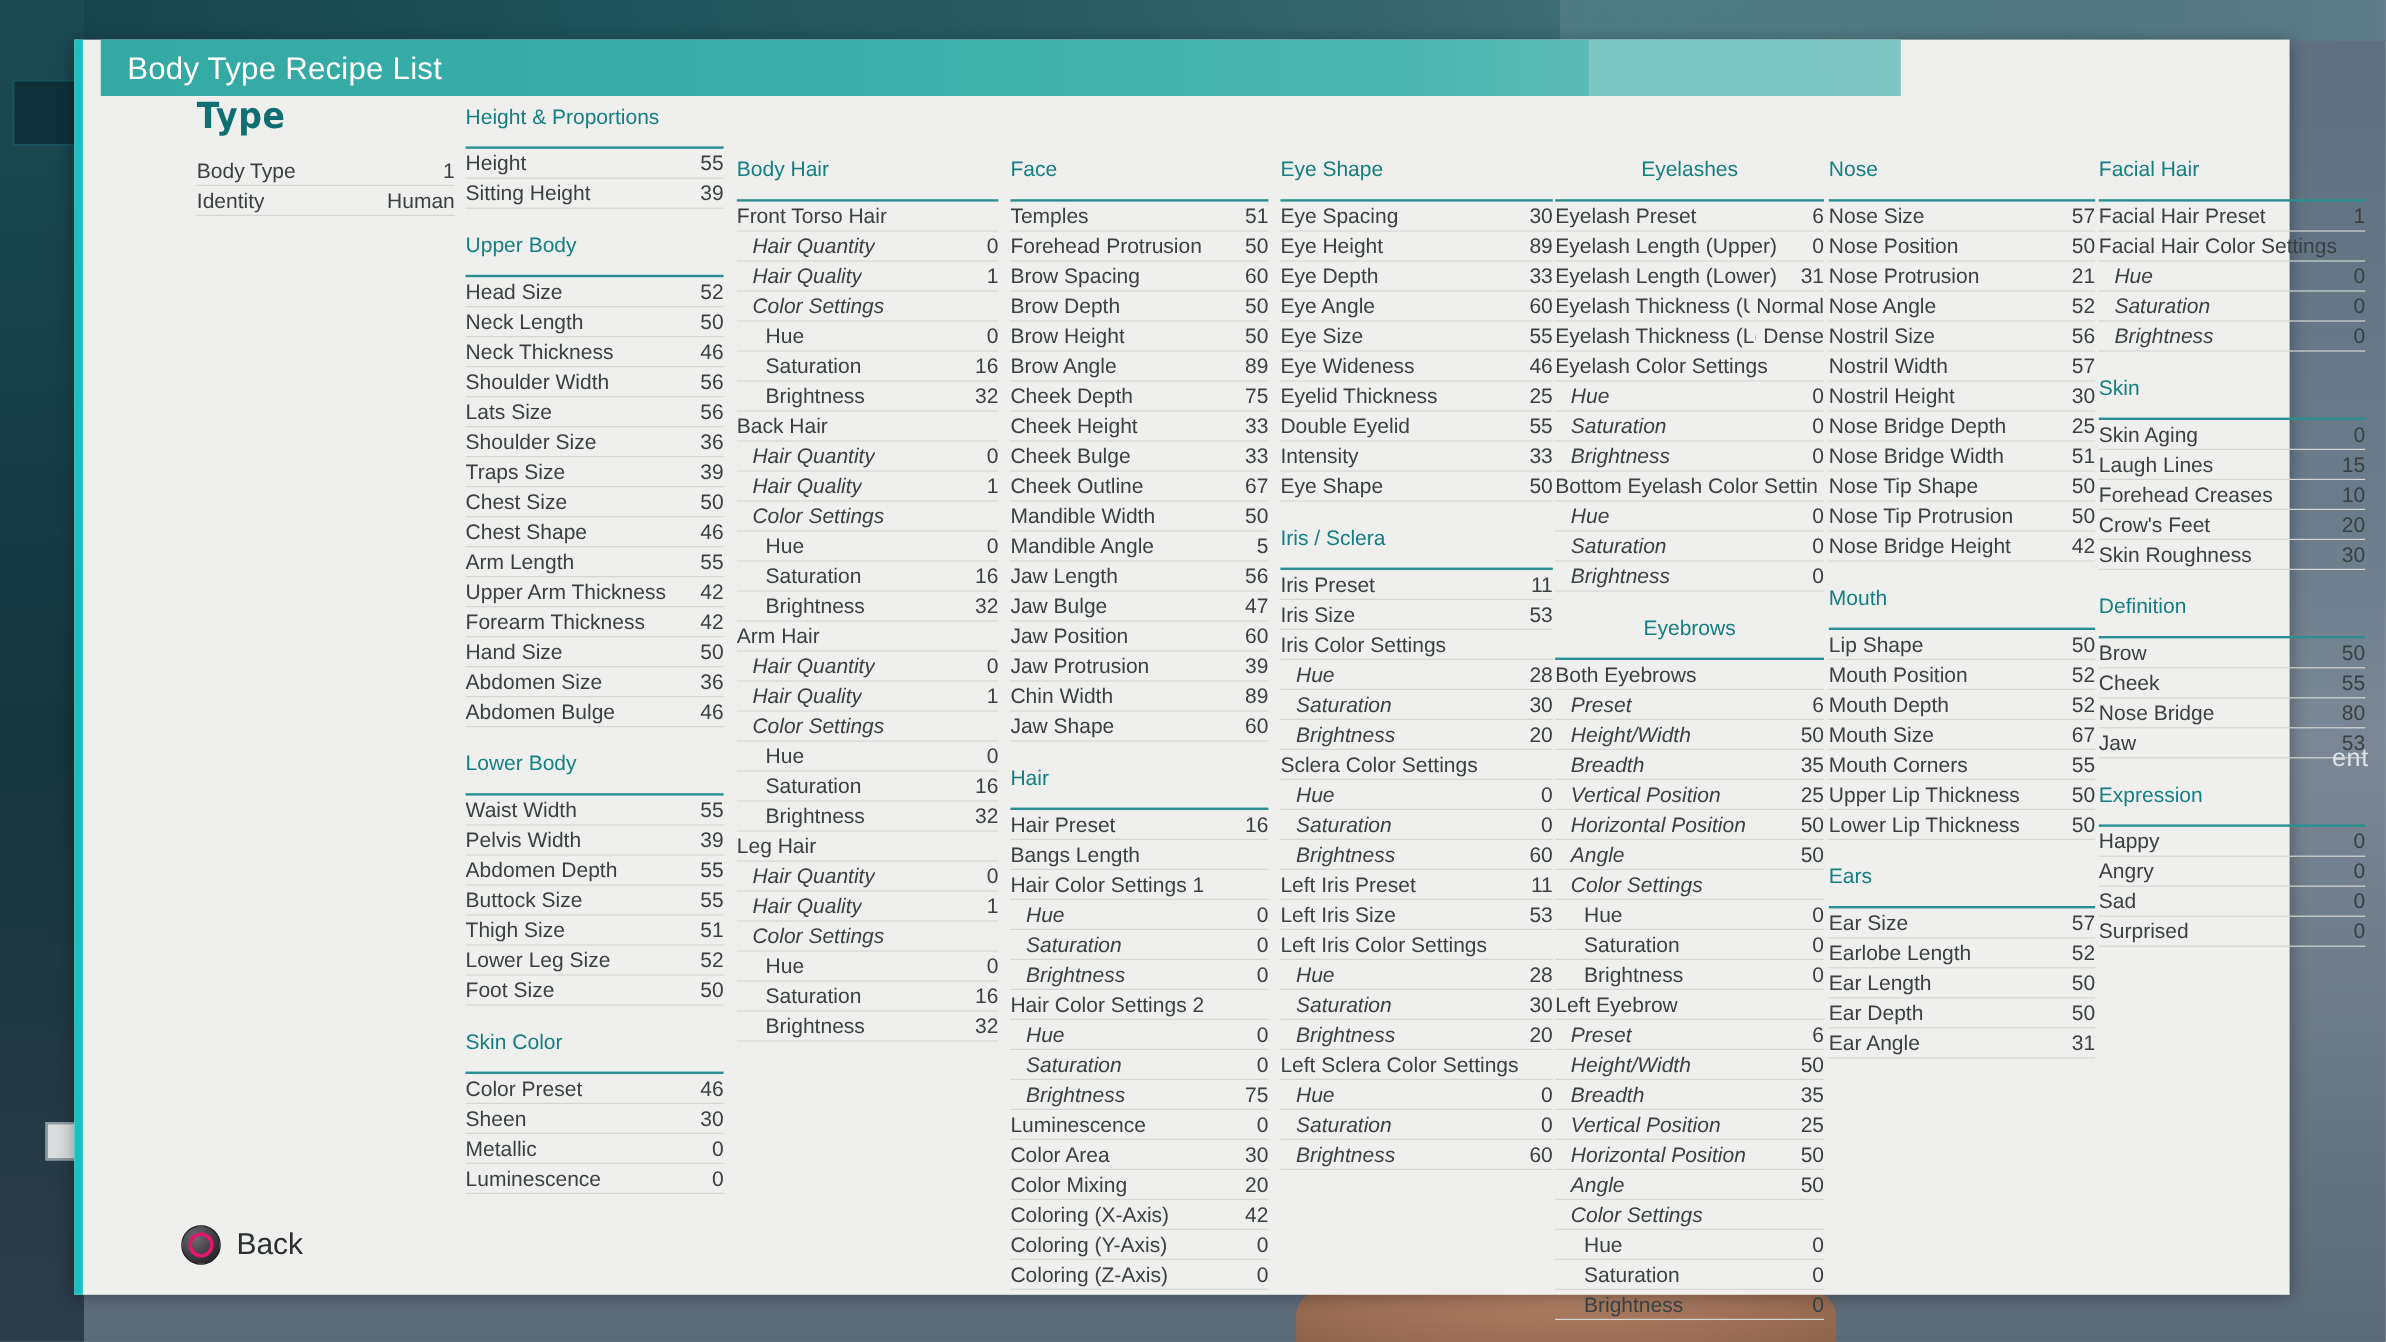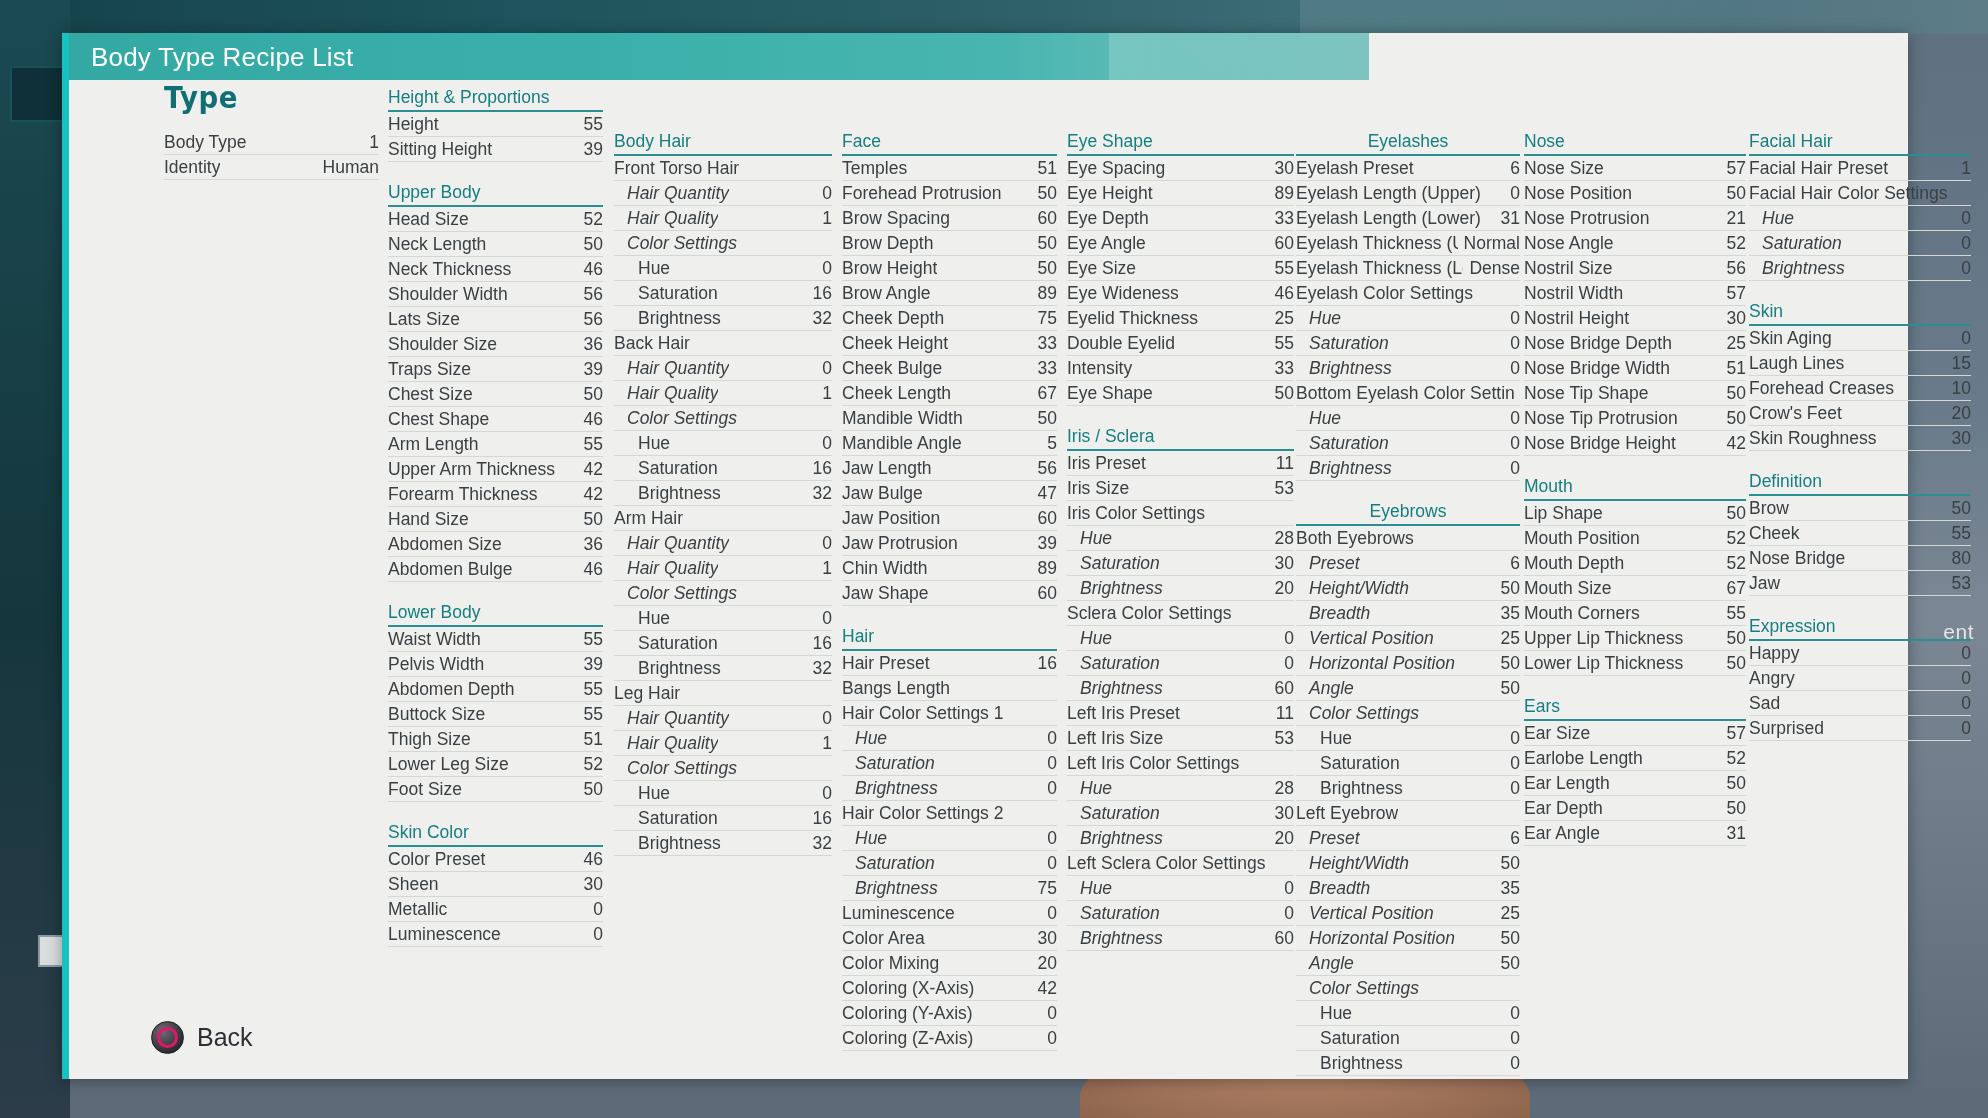--- a/index.html
+++ b/index.html
@@ -26,36 +26,36 @@
     border-radius:44% 44% 0 0 / 70% 70% 0 0;opacity:.95;}
   #bd-text{position:absolute;right:14px;top:620px;color:#e9eef1;font-size:21px;
     letter-spacing:.5px;opacity:.92;}
   #bd-sheen{position:absolute;left:1300px;top:0;width:688px;height:120px;
     background:linear-gradient(115deg,rgba(255,255,255,.10),rgba(255,255,255,0) 60%);}
 
   
   #panel{position:absolute;left:62px;top:33px;width:1846px;height:1046px;
     background:#eff0ee;box-shadow:0 2px 14px rgba(0,0,0,.35);}
   #panel-accent{position:absolute;left:0;top:0;width:7px;height:1046px;background:#16c1c1;}
-  #titlebar{position:absolute;left:7px;top:0;width:1300px;height:47px;
+  #titlebar{position:absolute;left:22px;top:0;width:1500px;height:47px;
     background:linear-gradient(90deg,#34a8a3 0%,#3bb0aa 42%,#49b5b0 72%,#7ec4c0 100%);}
   #titlebar:after{content:"";position:absolute;right:0;top:0;width:260px;height:47px;
     background:linear-gradient(100deg,rgba(255,255,255,.18),rgba(255,255,255,0));}
   #title{position:absolute;left:22px;top:9px;font-size:26px;color:#ffffff;
     letter-spacing:.2px;font-weight:400;}
 
   
   #content{position:absolute;left:7px;top:47px;width:1839px;height:960px;}
   .col{position:absolute;top:0;}
   .coltitle{font-size:30px;font-weight:bold;color:#0f6f73;letter-spacing:.5px;
     font-family:"DejaVu Sans", sans-serif;transform:scaleX(.92);transform-origin:left;}
 
   .group{margin-top:0;}
   .grp-head{font-size:17.5px;color:#147e80;border-bottom:2px solid #2a8f90;
-    padding:1px 0 2px 0;}
+    padding:1px 0 14px 0;}
   .row{display:flex;justify-content:space-between;align-items:baseline;
     border-bottom:1px solid #d5d7d4;font-size:17.5px;color:#3a3f42;
     padding:1.5px 0 1.5px 0;line-height:21px;}
   .row .lbl{white-space:nowrap;overflow:hidden;}
   .row .val{white-space:nowrap;color:#3a3f42;padding-left:6px;}
   .ind1 .lbl{padding-left:13px;font-style:italic;}
   .ind2 .lbl{padding-left:24px;}
   .spacer{height:19px;}
 
   
@@ -404,21 +404,21 @@
             </div>
             <div class="row">
               <span class="lbl">Cheek Height</span>
               <span class="val">33</span>
             </div>
             <div class="row">
               <span class="lbl">Cheek Bulge</span>
               <span class="val">33</span>
             </div>
             <div class="row">
-              <span class="lbl">Cheek Length</span>
+              <span class="lbl">Cheek Outline</span>
               <span class="val">67</span>
             </div>
             <div class="row">
               <span class="lbl">Mandible Width</span>
               <span class="val">50</span>
             </div>
             <div class="row">
               <span class="lbl">Mandible Angle</span>
               <span class="val">5</span>
             </div>

